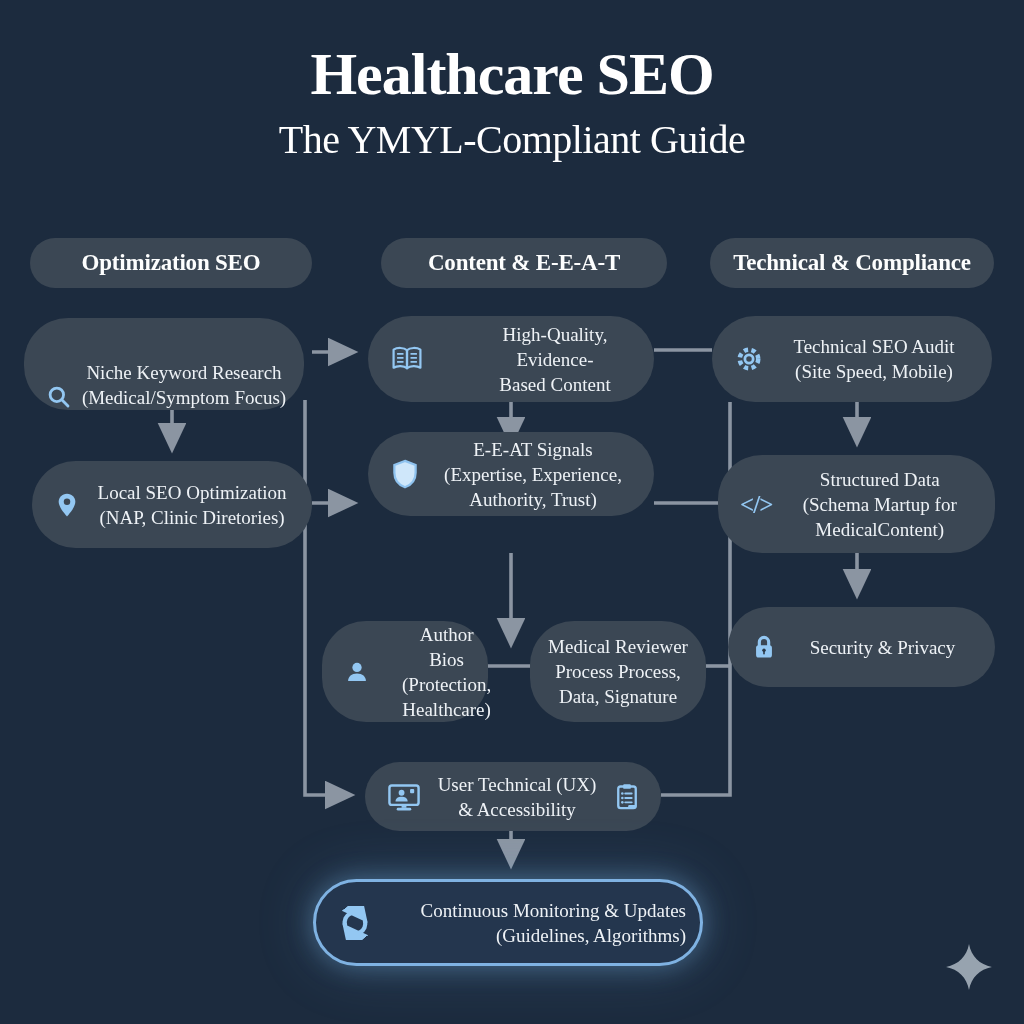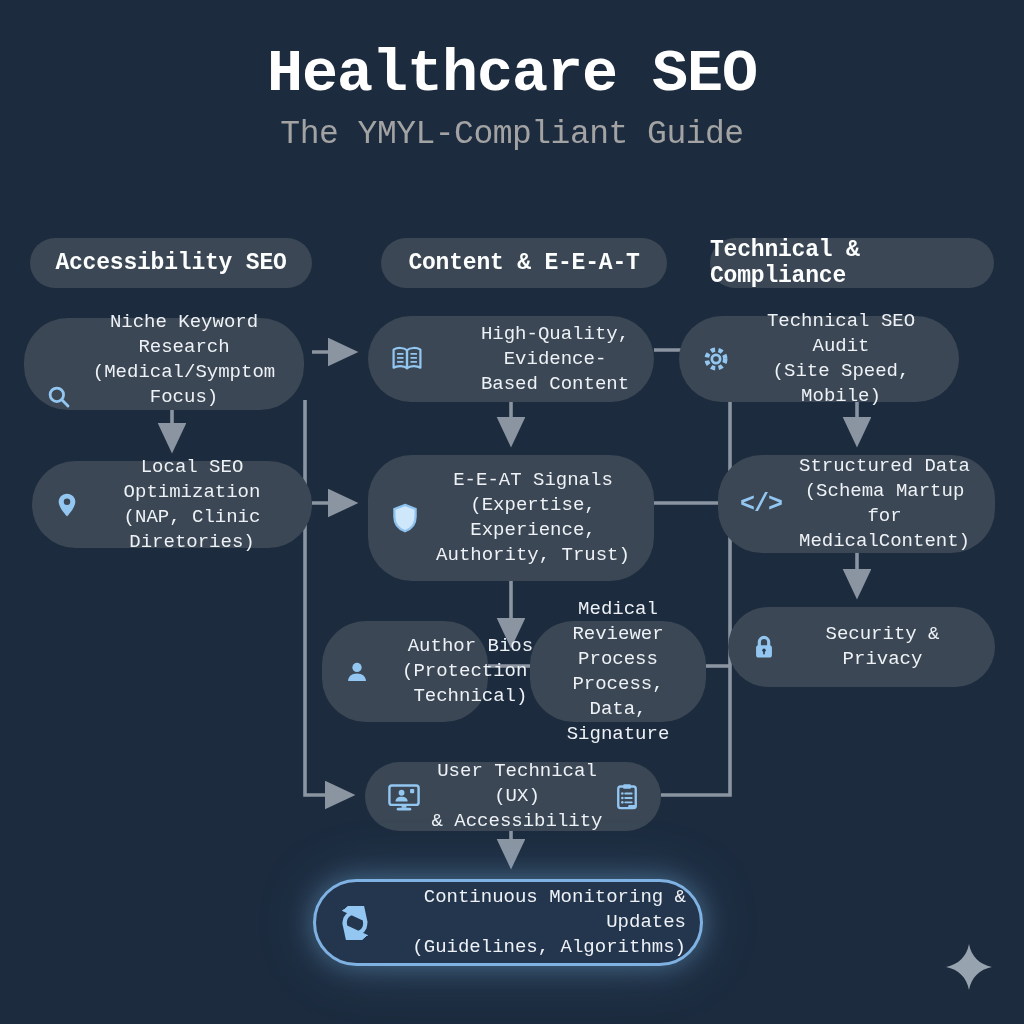--- a/index.html
+++ b/index.html
@@ -8,29 +8,29 @@
     --text:#eef2f6;
     --blue:#93c7f2;
     --blue-pale:#cfe7fa;
     --conn:#8b95a2;
     --hl-fill:#24364e;
     --hl-border:#7fb2e2;
   }
   html,body{margin:0;padding:0;background:#10192a;}
   .canvas{
     position:relative;width:1024px;height:1024px;background:var(--bg);
-    font-family:Liberation Mono, monospace;overflow:hidden;
+    font-family:Liberation Serif, serif;overflow:hidden;
   }
   .title{
     position:absolute;top:40px;left:0;width:100%;text-align:center;
     font-size:60px;font-weight:700;color:#ffffff;letter-spacing:-1px;
   }
   .subtitle{
     position:absolute;top:116px;left:0;width:100%;text-align:center;
-    font-size:33px;font-weight:400;color:#a3a3a3;letter-spacing:-0.5px;
+    font-size:40px;font-weight:400;color:#ffffff;letter-spacing:-0.5px;
   }
   .colhead{
     position:absolute;height:50px;background:var(--node);border-radius:25px;
     display:flex;align-items:center;justify-content:center;
     font-weight:700;font-size:23px;color:#fdfefe;letter-spacing:-0.2px;
   }
   .node{
     position:absolute;background:var(--node);border-radius:44px;
     display:flex;align-items:center;box-sizing:border-box;
     color:var(--text);font-size:19px;line-height:25px;text-align:center;
@@ -74,21 +74,21 @@
       <path d="M857 553 L857 594" marker-end="url(#arrow)"></path>
       <path d="M730 402 L730 795 L661 795"></path>
       <path d="M705 666 L730 666"></path>
       <path d="M511 831 L511 864" marker-end="url(#arrow)"></path>
     </g>
   </svg>
 
   <div class="title">Healthcare SEO</div>
   <div class="subtitle">The YMYL-Compliant Guide</div>
 
-  <div class="colhead" style="left:30px;top:238px;width:282px;">Accessibility SEO</div>
+  <div class="colhead" style="left:30px;top:238px;width:282px;">Optimization SEO</div>
   <div class="colhead" style="left:381px;top:238px;width:286px;">Content &amp; E-E-A-T</div>
   <div class="colhead" style="left:710px;top:238px;width:284px;">Technical &amp; Compliance</div>
 
   <div class="node" style="left:24px;top:318px;width:280px;height:92px;align-items:flex-end;">
     <span class="icon">
       <svg width="26" height="26" viewBox="0 0 24 24">
           <g stroke="#93c7f2" stroke-width="2.6" fill="none" stroke-linecap="round">
             <circle cx="10" cy="10" r="6.2"></circle>
             <line x1="14.8" y1="14.8" x2="20.3" y2="20.3"></line>
           </g>
@@ -109,21 +109,21 @@
             <path d="M5.5 7.5 H11 M5.5 11 H11 M5.5 14.5 H11 M17 7.5 H22.5 M17 11 H22.5 M17 14.5 H22.5" stroke-width="1.5"></path>
           </g>
         </svg>
     </span>
     <div class="label">
       <div>High-Quality, Evidence-</div>
       <div>Based Content</div>
     </div>
   </div>
 
-  <div class="node" style="left:679px;top:316px;width:280px;height:86px;">
+  <div class="node" style="left:712px;top:316px;width:280px;height:86px;">
     <span class="icon">
       <svg width="30" height="30" viewBox="0 0 24 24">
           <g stroke="#93c7f2" fill="none">
             <circle cx="12" cy="12" r="7.4" stroke-width="3.6" stroke-dasharray="3.4 2.7"></circle>
             <circle cx="12" cy="12" r="3.3" stroke-width="2.2"></circle>
           </g>
         </svg>
     </span>
     <div class="label">
       <div>Technical SEO Audit</div>
@@ -137,21 +137,21 @@
           <path d="M12 1.5 C7.4 1.5 4.3 4.9 4.3 9.1 C4.3 14.6 12 22.5 12 22.5 C12 22.5 19.7 14.6 19.7 9.1 C19.7 4.9 16.6 1.5 12 1.5 Z" fill="#93c7f2"></path>
           <circle cx="12" cy="9" r="3" fill="#3b4754"></circle>
         </svg>
     </span>
     <div class="label">
       <div>Local SEO Optimization</div>
       <div>(NAP, Clinic Diretories)</div>
     </div>
   </div>
 
-  <div class="node" style="left:368px;top:455px;width:286px;height:126px;">
+  <div class="node" style="left:368px;top:432px;width:286px;height:84px;">
     <span class="icon">
       <svg width="30" height="32" viewBox="0 0 24 24">
           <path d="M12 1.5 L20.5 4.8 V11 C20.5 16.8 17 20.8 12 22.6 C7 20.8 3.5 16.8 3.5 11 V4.8 Z" fill="#cfe7fa" stroke="#8fc3ef" stroke-width="1.8"></path>
         </svg>
     </span>
     <div class="label">
       <div>E-E-AT Signals</div>
       <div>(Expertise, Experience,</div>
       <div>Authority, Trust)</div>
     </div>
@@ -169,21 +169,21 @@
   <div class="node" style="left:322px;top:621px;width:166px;height:101px;gap:26px;">
     <span class="icon">
       <svg width="26" height="26" viewBox="0 0 24 24">
           <circle cx="12" cy="7.8" r="4.3" fill="#93c7f2"></circle>
           <path d="M12 13.4 C7 13.4 3.8 16.2 3.8 20.2 L20.2 20.2 C20.2 16.2 17 13.4 12 13.4 Z" fill="#93c7f2"></path>
         </svg>
     </span>
     <div class="label">
       <div>Author Bios</div>
       <div>(Protection,</div>
-      <div>Technical)</div>
+      <div>Healthcare)</div>
     </div>
   </div>
 
   <div class="node" style="left:530px;top:621px;width:176px;height:101px;">
     <div class="label">
       <div>Medical Reviewer</div>
       <div>Process Process,</div>
       <div>Data, Signature</div>
     </div>
   </div>

